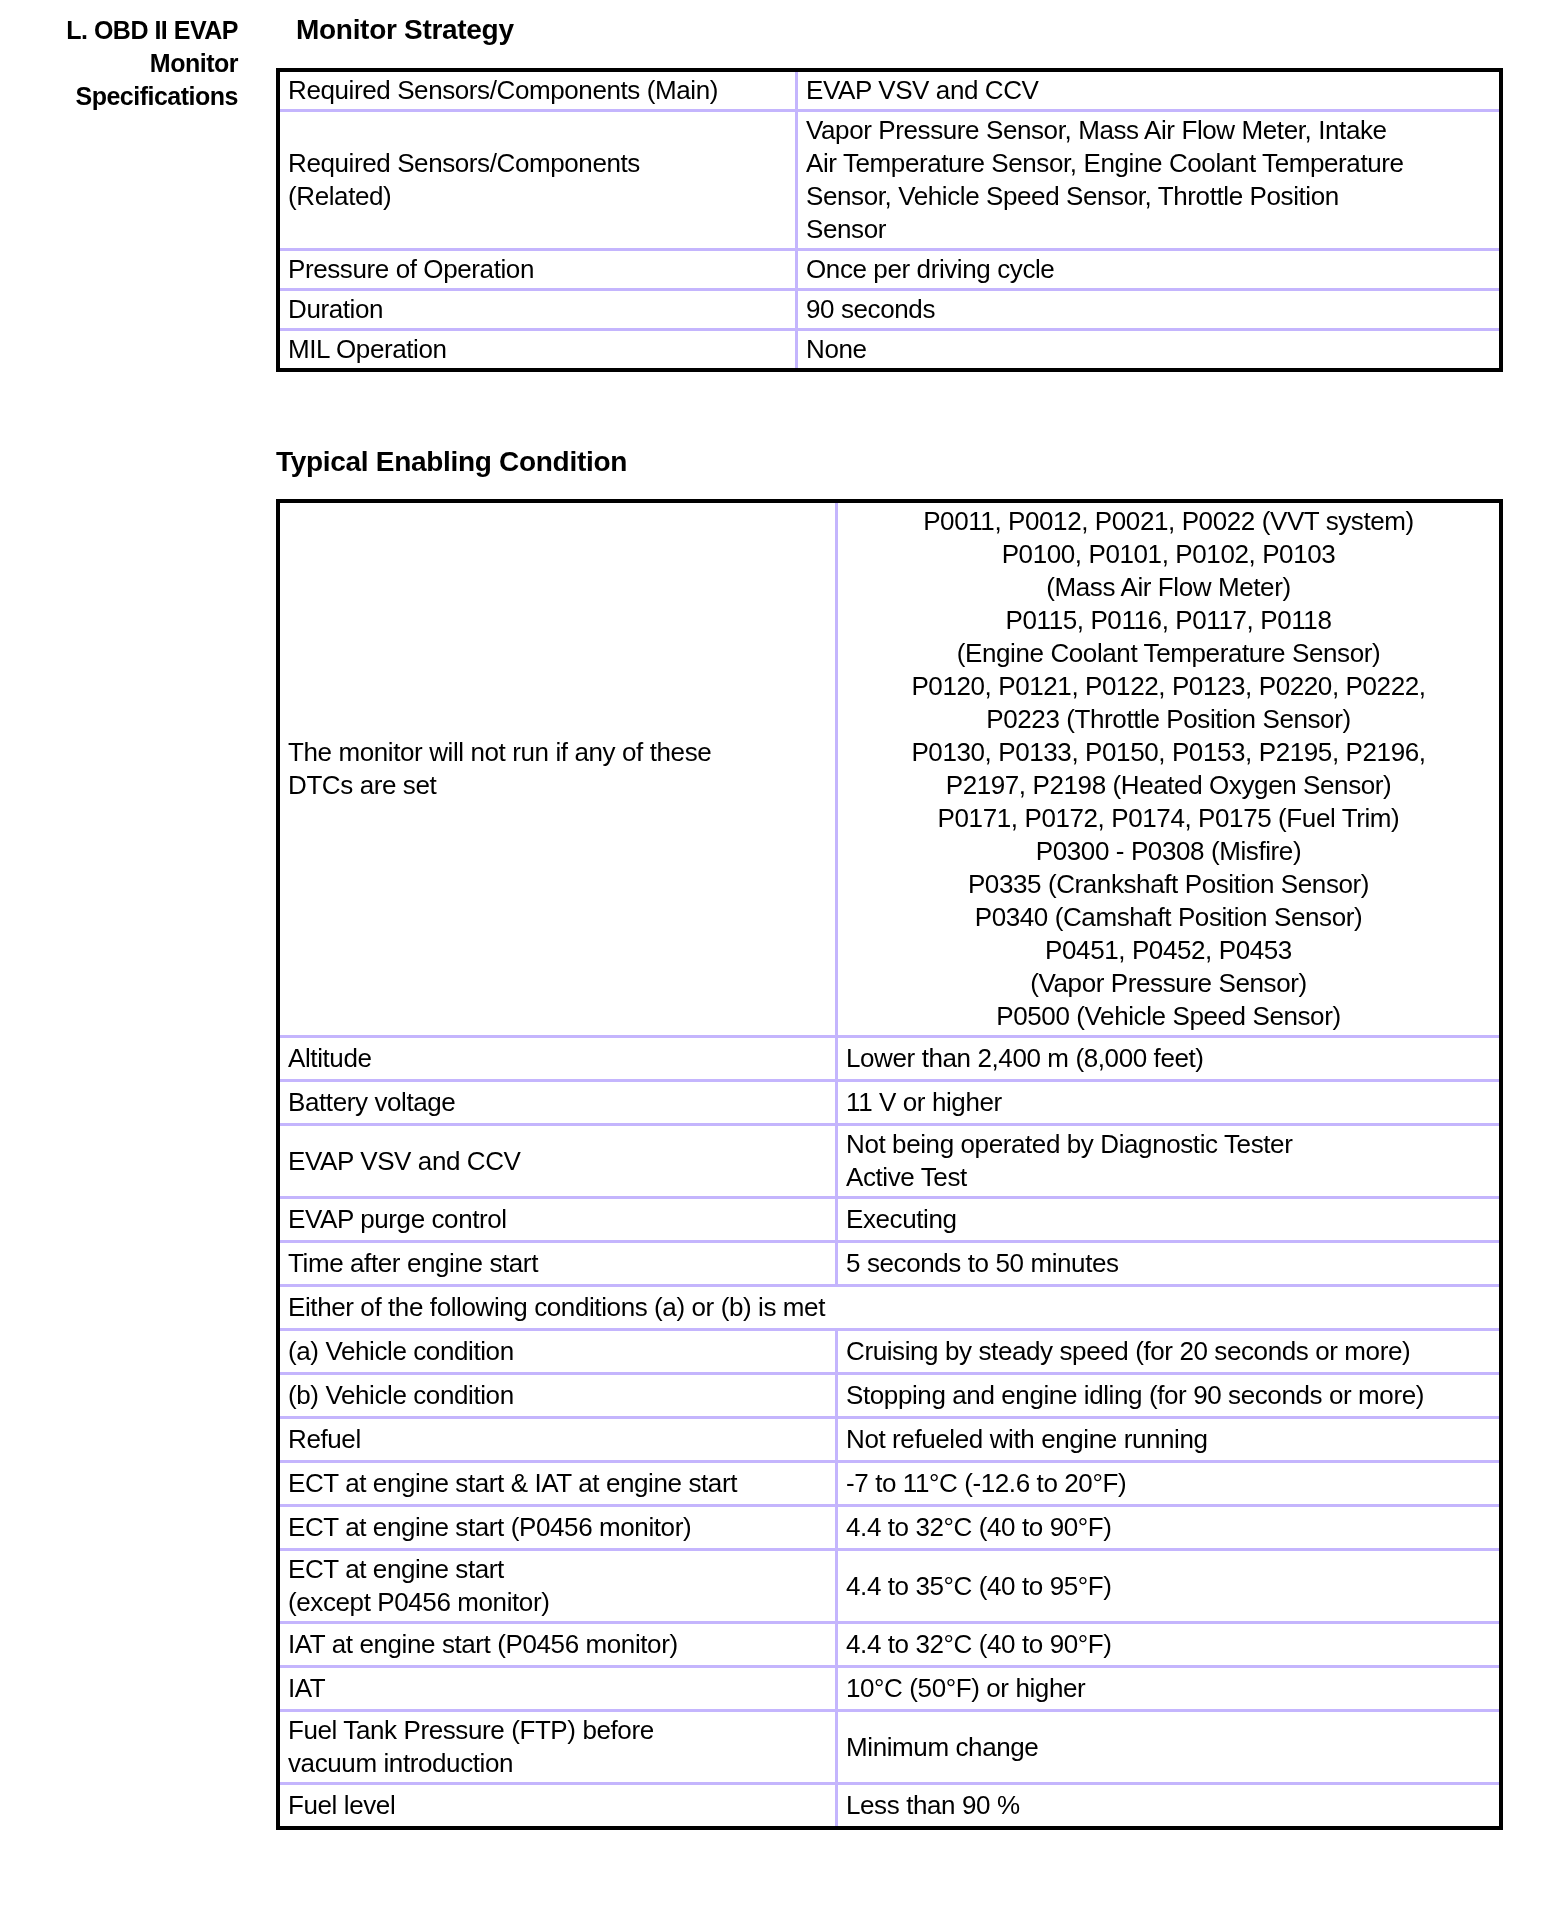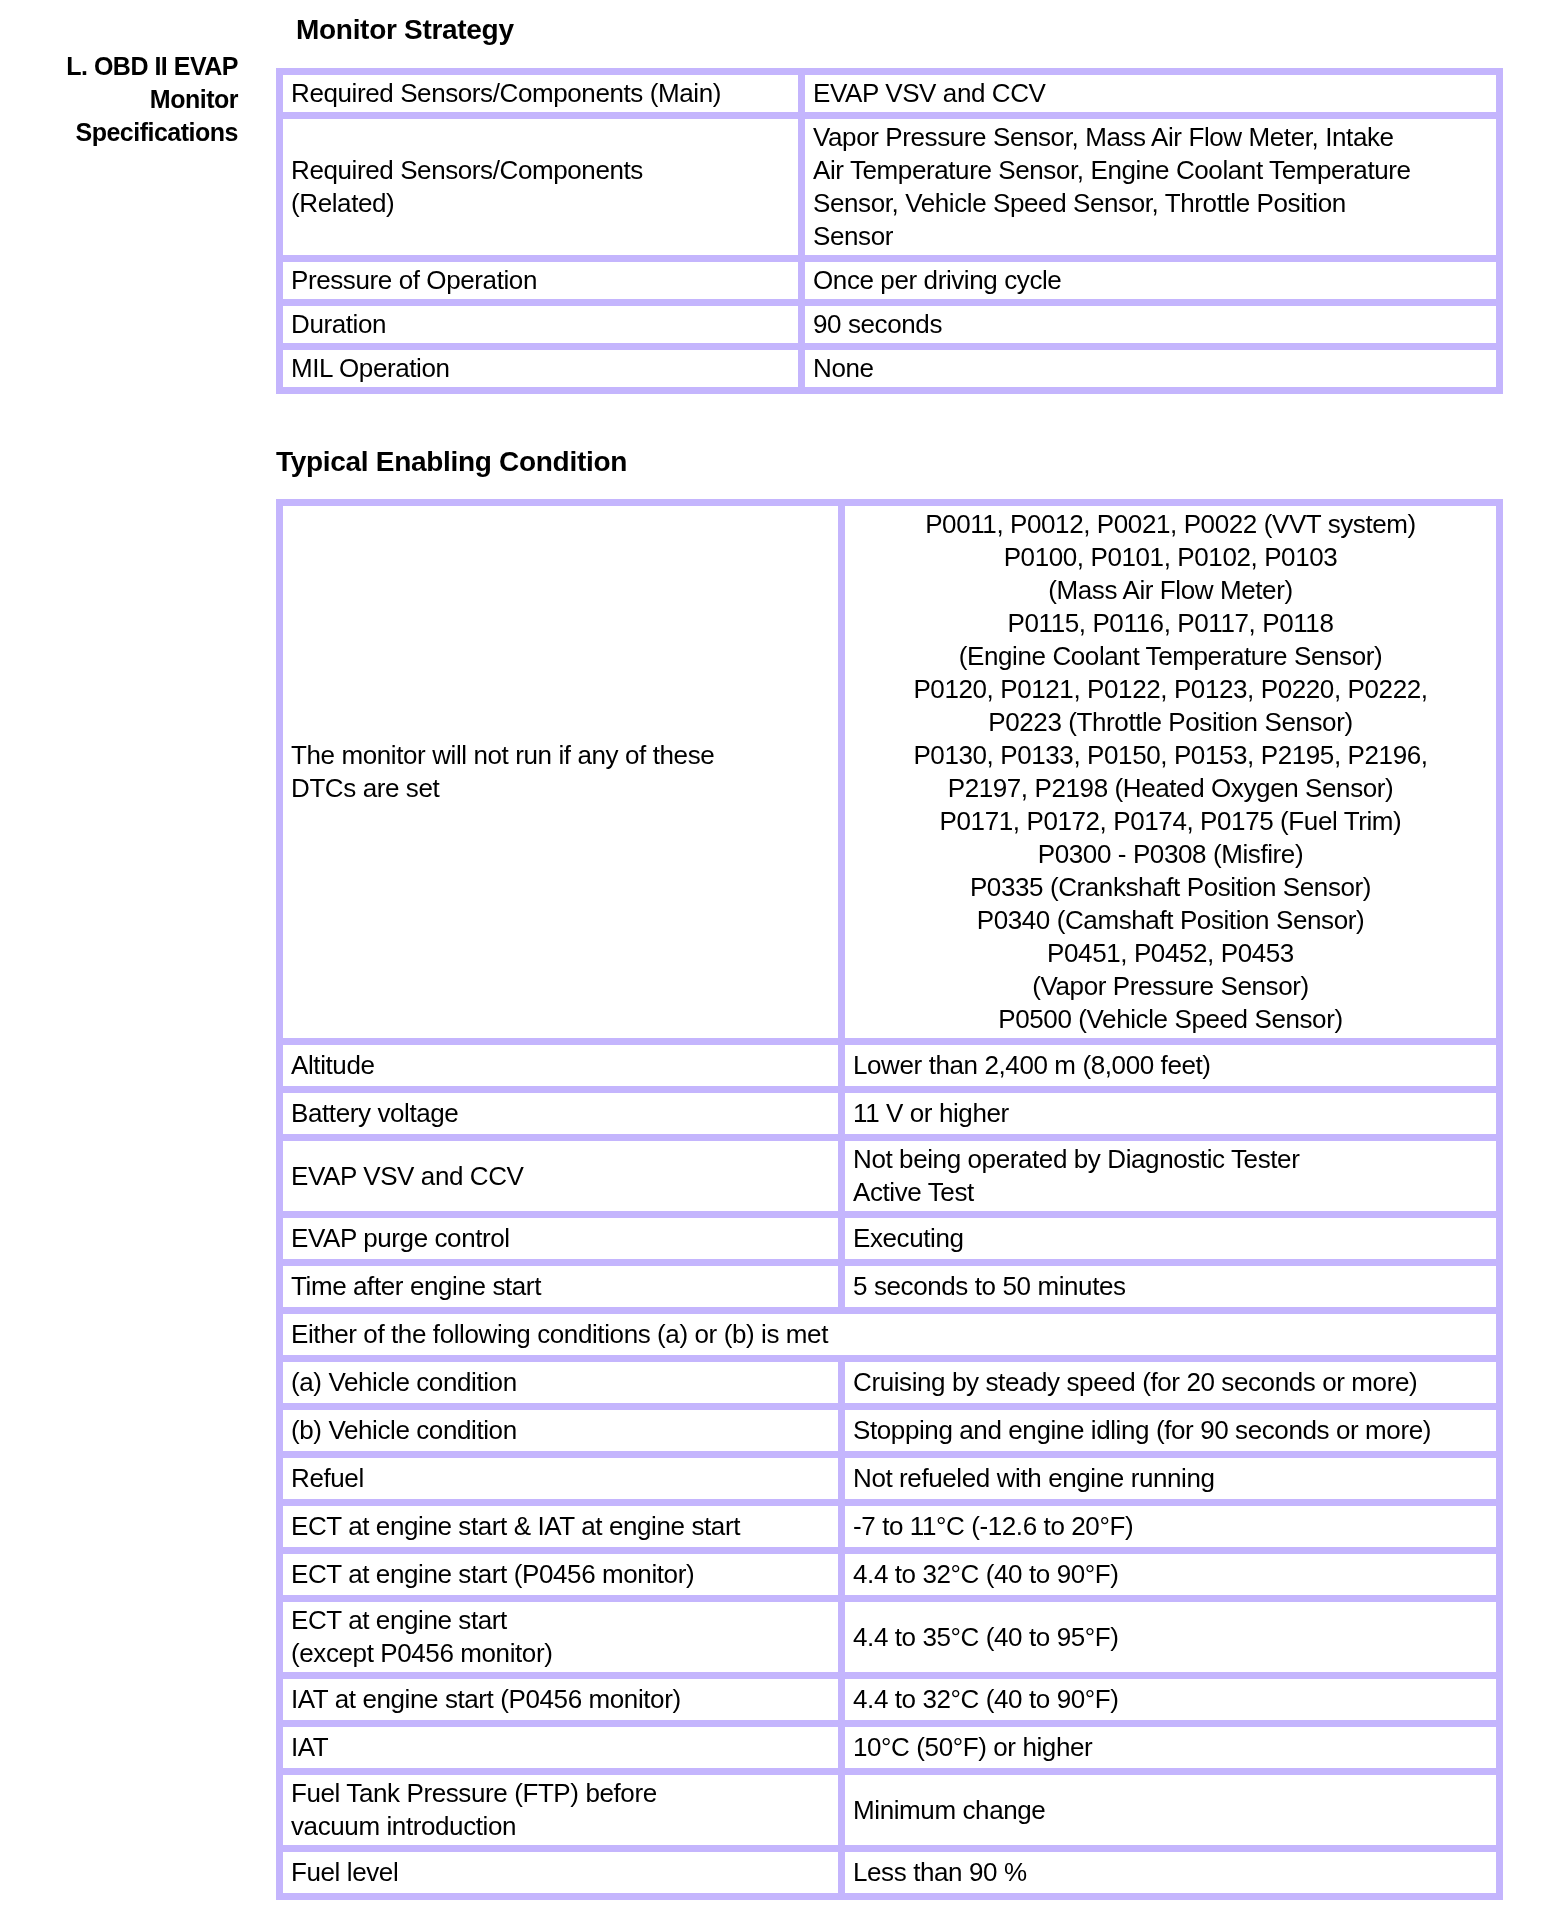--- a/index.html
+++ b/index.html
@@ -4,36 +4,35 @@
   <style>
     html, body { margin: 0; padding: 0; background: #ffffff; }
     body {
       width: 1568px; height: 1930px; position: relative; overflow: hidden;
       font-family: "Liberation Sans", sans-serif; color: #000;
     }
     .side-title {
       position: absolute; left: 20px; top: 14px; width: 218px;
       text-align: right; font-weight: bold; font-size: 25px; line-height: 33px;
       letter-spacing: -0.5px;
-      margin-top: 36px;
     }
     .side-title div { white-space: nowrap; }
     .section-heading {
       position: absolute; left: 276px; font-weight: bold; font-size: 28px;
       letter-spacing: -0.3px;
     }
     #h1 { top: 14px; margin-left: 20px; }
     #h2 { top: 446px; }
     table.spec {
       position: absolute; left: 276px; width: 1227px;
       border-collapse: collapse; border: 4px solid #000;
       font-size: 26px; line-height: 33px; letter-spacing: -0.4px;
     }
     table.spec td {
-      border: 7px solid #c4b5fd; padding: 2px 8px 2px 8px; vertical-align: middle;
+      border: 3px solid #c4b5fd; padding: 2px 8px 2px 8px; vertical-align: middle;
     }
     table.spec td.top { vertical-align: top; text-align: center; }
     #t1 { top: 68px; }
     #t1 td.c1 { width: 499px; }
     #t2 { top: 499px; }
     #t2 td.c1 { width: 539px; }
     .row-40 td { height: 37px; }
     .multiline span { display: block; }
   </style>
 </head>

